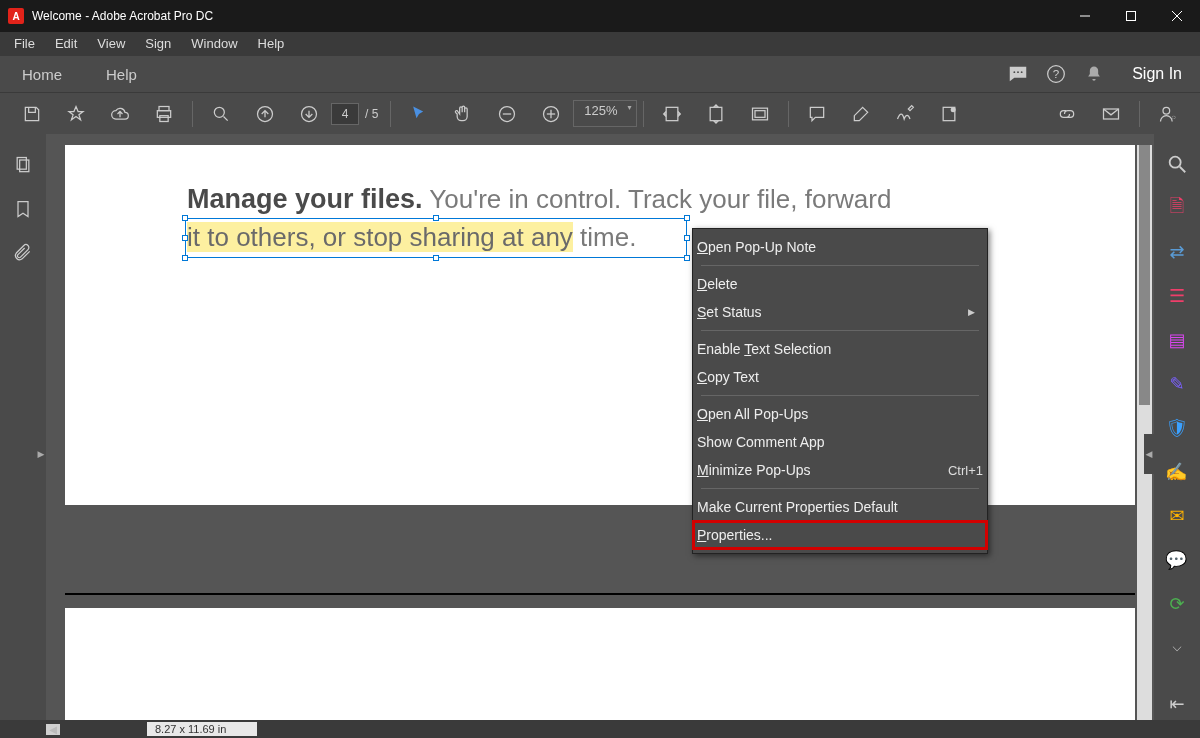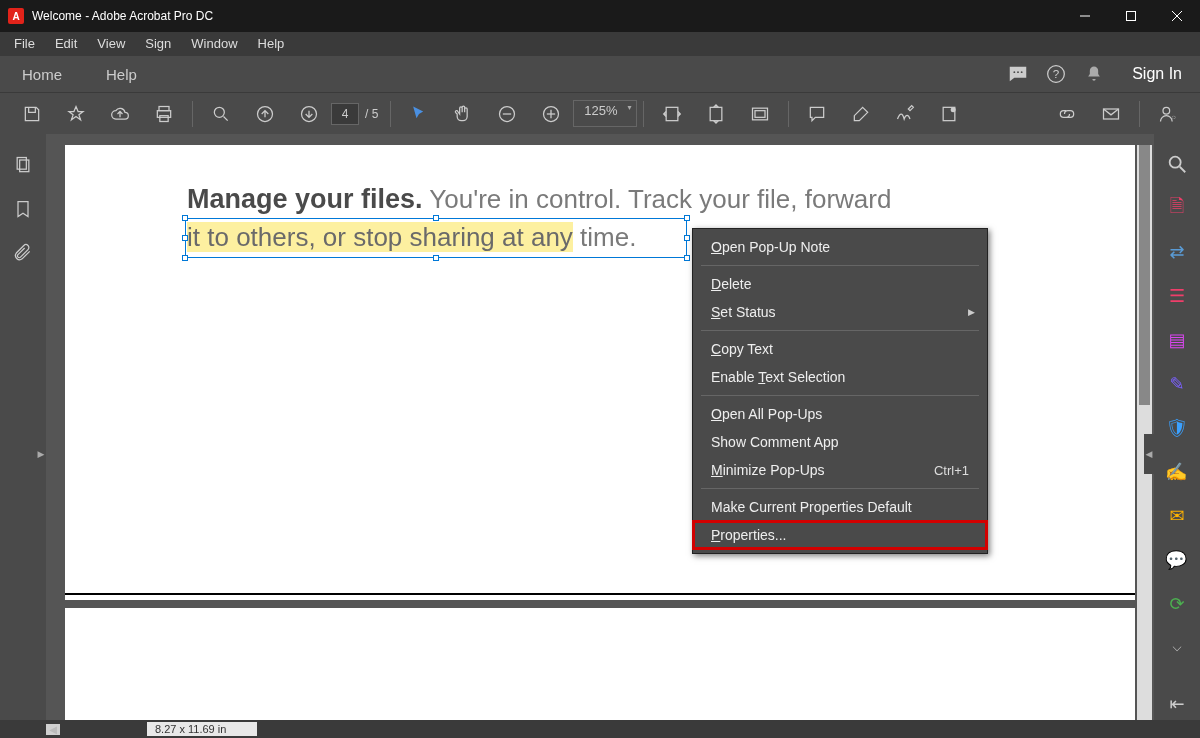--- a/index.html
+++ b/index.html
@@ -39,42 +39,42 @@
 .toolbar .selection-tool svg { stroke: #4a90e2; fill: #4a90e2; }
 .toolbar .tool.spacer-flex { flex: 1; margin: 0; width: auto; }
 
 
 .main { position: absolute; top: 134px; bottom: 18px; left: 0; right: 0; display: flex; background: #4a4a4a; }
 .left-rail { width: 46px; background: #4a4a4a; display: flex; flex-direction: column; align-items: center; padding-top: 20px; gap: 22px; position:relative;}
 .left-rail .rail-icon { width: 22px; height: 22px; display:flex; align-items:center; justify-content:center; color: #ccc; }
 .left-rail .expand-arrow{position:absolute; top:300px; left:36px; width:10px; height:40px; background:#4a4a4a; display:flex; align-items:center; justify-content:center; color:#aaa; font-size:9px;}
 
 .doc-area { flex: 1; background: #555; position: relative; overflow:hidden;}
-.page { position: absolute; left: 19px; right: 19px; top: 11px; height: 455px; background: #fff; }
+.page { position: absolute; left: 19px; right: 19px; top: 11px; height: 360px; background: #fff; }
 .hrule{position:absolute; left:19px; right:19px; top:459px; height:2px; background:#000;}
 .page2 { position: absolute; left: 19px; right: 19px; top: 474px; height: 113px; background: #fff; }
 
 .page .content { position: absolute; left: 122px; right: 22px; top: 35px; font-family: Georgia, serif; color: #7a7a7a; font-size: 26px; line-height: 1.45; }
 .page .content .bold { font-weight: 700; color: #4a4a4a; font-size: 27px; }
 .page .content .highlight { background: #fdf0a0; color: #6a6a6a; }
 .page .content .selection-box { position: absolute; border: 1.5px solid #0078d7; left: -2px; top: 38px; width: 502px; height: 40px; pointer-events: none; }
 .page .content .sel-handle { position:absolute; width:6px; height:6px; background:#fff; border:1px solid #0078d7;}
 
 .scroll-track{position:absolute; right:2px; top:11px; bottom:0; width:15px; background:#ddd;}
 .scroll-thumb{position:absolute; left:2px; right:2px; top:0; height:260px; background:#888;}
 
 .right-rail { width: 46px; background: #4a4a4a; display: flex; flex-direction: column; align-items: center; padding-top: 18px; gap: 20px; position:relative;}
 .right-rail .rail-icon { width: 24px; height: 24px; display:flex; align-items:center; justify-content:center; font-size:18px;}
 .right-rail .collapse-arrow{position:absolute; top:300px; left:-10px; width:10px; height:40px; background:#4a4a4a; display:flex; align-items:center; justify-content:center; color:#aaa; font-size:9px;}
 .right-rail .chev-down{ color:#ccc; font-size:12px; margin-top:4px;}
 .right-rail .expand-icon{position:absolute; bottom:4px; color:#ccc;}
 
 
 .context-menu { position: absolute; left: 692px; top: 228px; width: 296px; background: #4a4a4a; border: 1px solid #222; box-shadow: 2px 2px 6px rgba(0,0,0,0.5); padding: 4px 0; z-index: 100; }
-.context-menu .cm-item { padding: 6px 18px; color: #eee; font-size: 14px; display: flex; align-items: center; cursor: default; position:relative;}
+.context-menu .cm-item { padding: 6px 4px; color: #eee; font-size: 14px; display: flex; align-items: center; cursor: default; position:relative;}
 .context-menu .cm-sep { height: 1px; background: #666; margin: 4px 8px; }
 .context-menu .cm-item .ul { text-decoration: underline; }
 .context-menu .cm-item .shortcut { margin-left: auto; color: #ddd; font-size: 13px; }
 .context-menu .cm-item .submenu-arrow { position:absolute; right:12px; font-size:9px; color:#ccc;}
 .context-menu .cm-item.highlighted { outline: 3px solid #d30000; outline-offset: -2px; align-items: center; }
 
 
 .statusbar { position: absolute; bottom: 0; left: 0; right: 0; height: 18px; background: #3a3a3a; display: flex; align-items:center;}
 .statusbar .dims { background: #e8e8e8; color: #333; font-size: 11px; padding: 1px 8px; margin-left: 87px; width:110px;}
 .statusbar .sb-arrow{ width:14px; text-align:center; color:#bbb; font-size:10px; background:#d0d0d0; margin-left:46px;}
@@ -353,24 +353,24 @@
   <div class="cm-sep"></div>
   <div class="cm-item">
       <span><span class="ul">D</span>elete</span>
     </div>
   <div class="cm-item">
       <span><span class="ul">S</span>et Status</span>
       <span class="submenu-arrow">▶</span>
     </div>
   <div class="cm-sep"></div>
   <div class="cm-item">
+      <span>Enable <span class="ul">T</span>ext Selection</span>
+    </div>
+  <div class="cm-item">
       <span><span class="ul">C</span>opy Text</span>
-    </div>
-  <div class="cm-item">
-      <span>Enable <span class="ul">T</span>ext Selection</span>
     </div>
   <div class="cm-sep"></div>
   <div class="cm-item">
       <span><span class="ul">O</span>pen All Pop-Ups</span>
     </div>
   <div class="cm-item">Show Comment App</div>
   <div class="cm-item">
       <span><span class="ul">M</span>inimize Pop-Ups</span>
       <span class="shortcut">Ctrl+1</span>
     </div>

